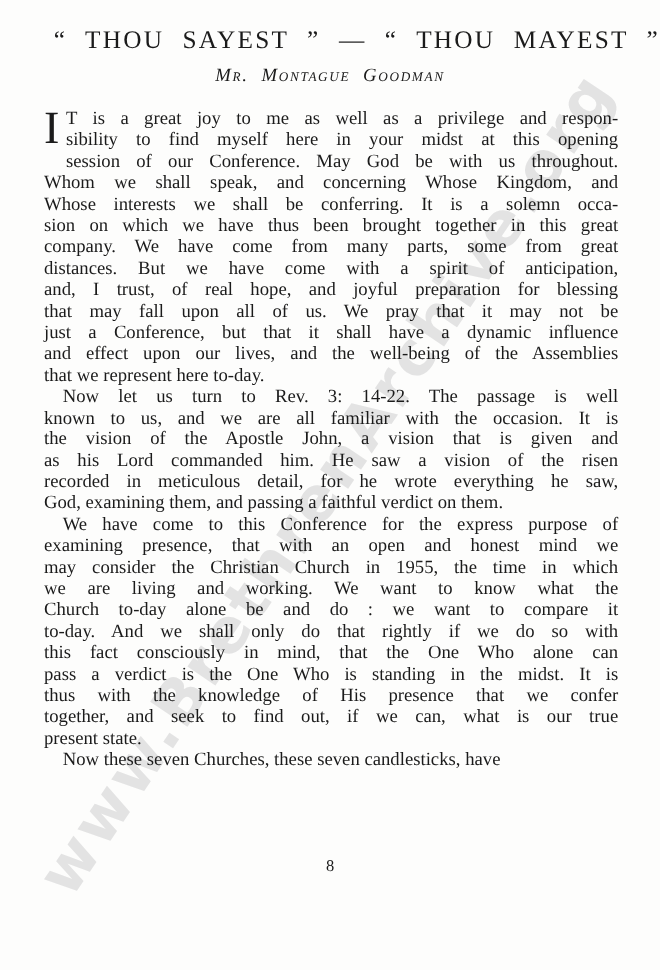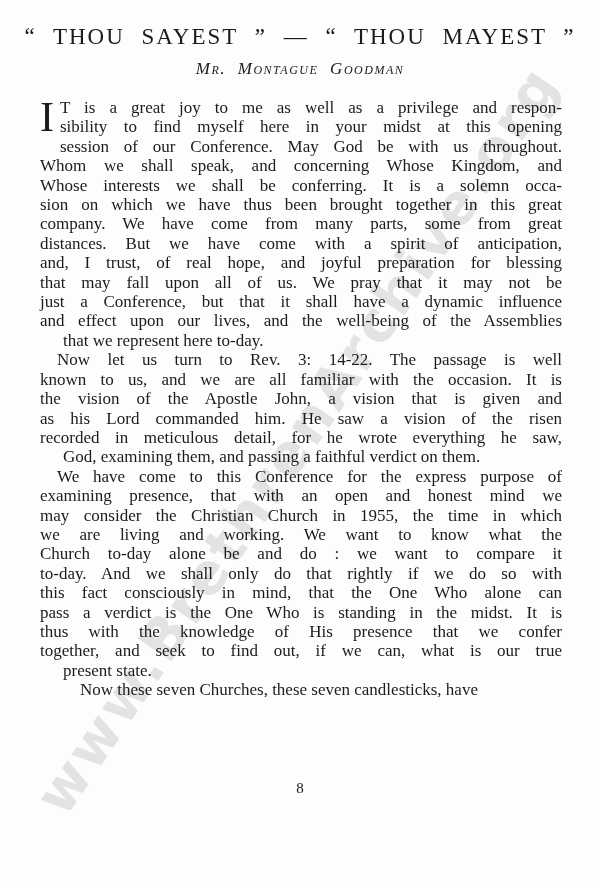--- a/index.html
+++ b/index.html
@@ -29,21 +29,21 @@
     color: var(--watermark, #e3e3e3);
     z-index: 0;
     user-select: none;
   }
   .title {
     position: absolute;
     top: 24px;
     left: 0;
     width: 600px;
     margin: 0;
-    text-align: center;
+    text-align: right;
     font-size: 23px;
     font-weight: normal;
     letter-spacing: 2px;
     word-spacing: 9px;
     z-index: 1;
   }
   .byline {
     position: absolute;
     top: 59px;
     left: 0;
@@ -66,21 +66,21 @@
     font-size: 17px;
     line-height: 19.4px;
     z-index: 1;
   }
   .para { margin: 0; }
   .para.indent .line:first-child { text-indent: 17px; font-family: Liberation Serif, serif; }
   .line {
     text-align: justify;
     text-align-last: justify;
   }
-  .line.last { text-align-last: left; margin-left: 23px; }
+  .line.last { text-align-last: left; }
   .dropcap {
     float: left;
     font-size: 42px;
     line-height: 36px;
     height: 38px;
     margin: 1px 6px 0 0;
   }
   .page-num {
     position: absolute;
     top: 780px;

